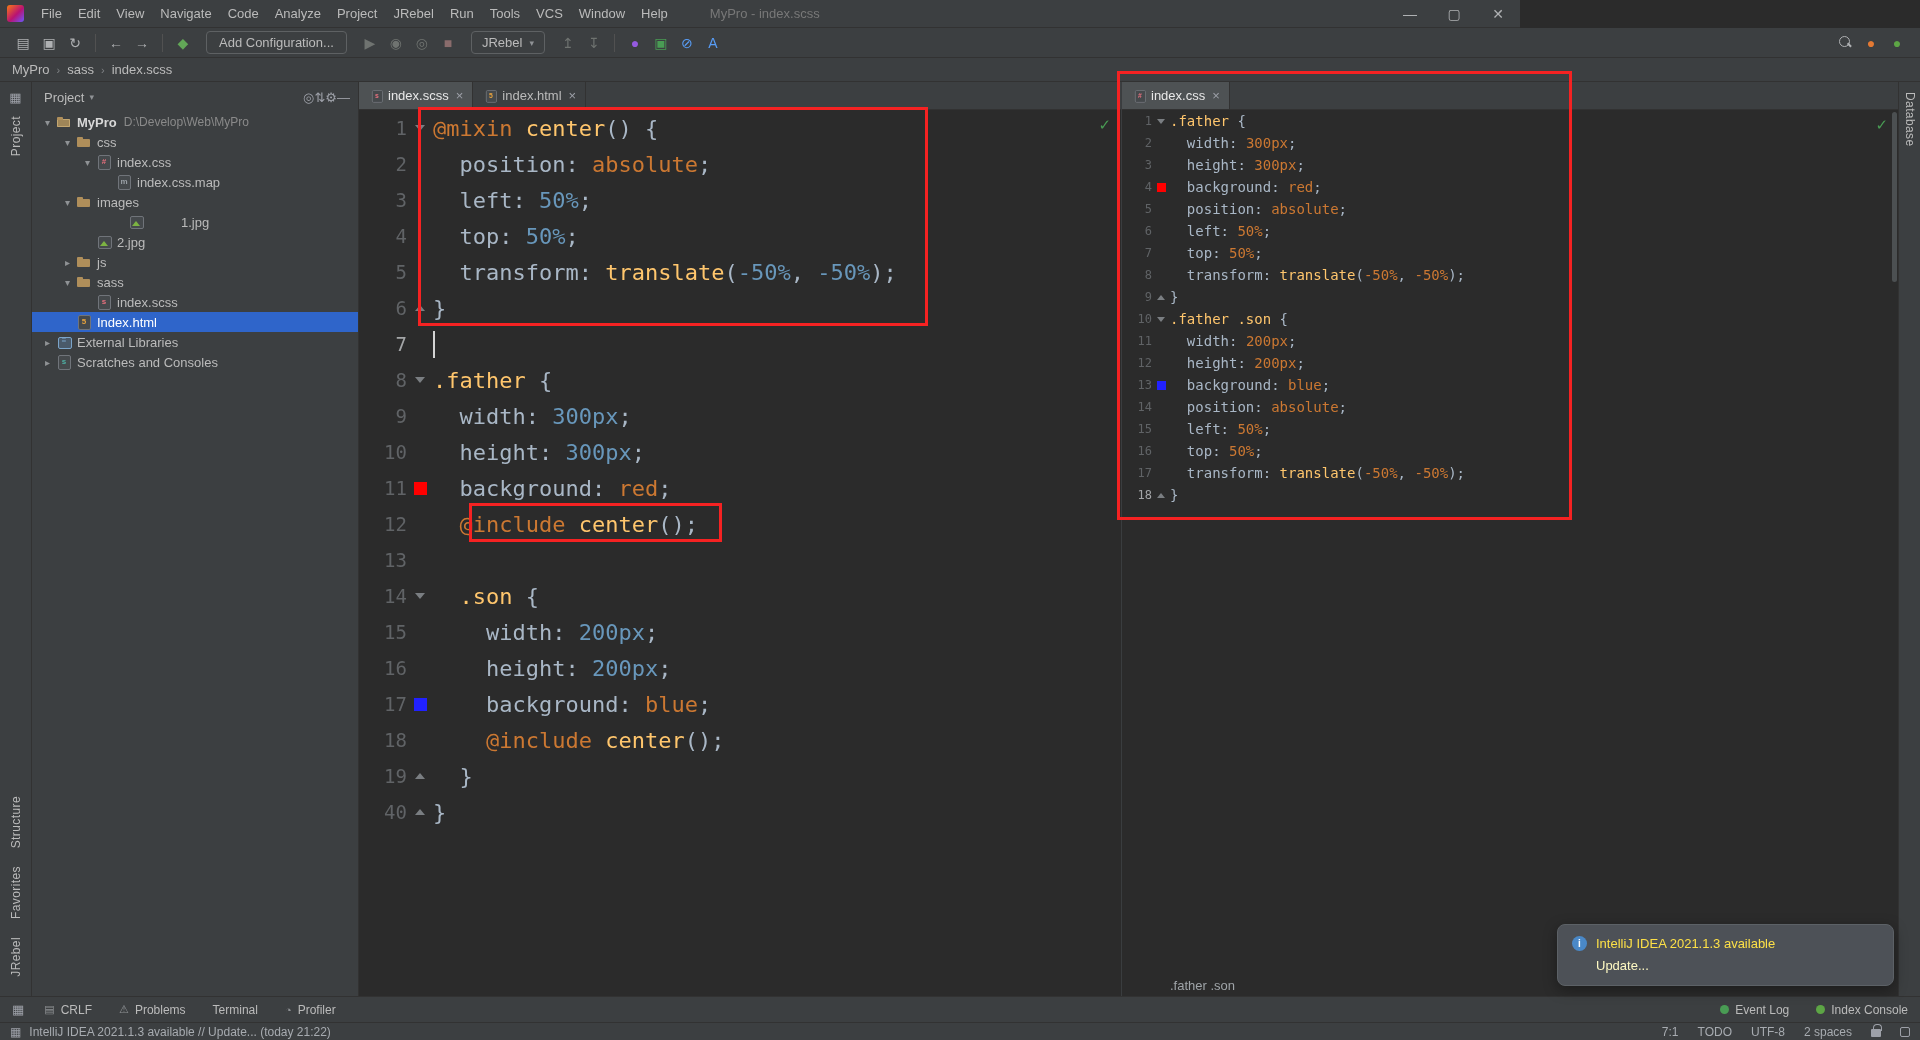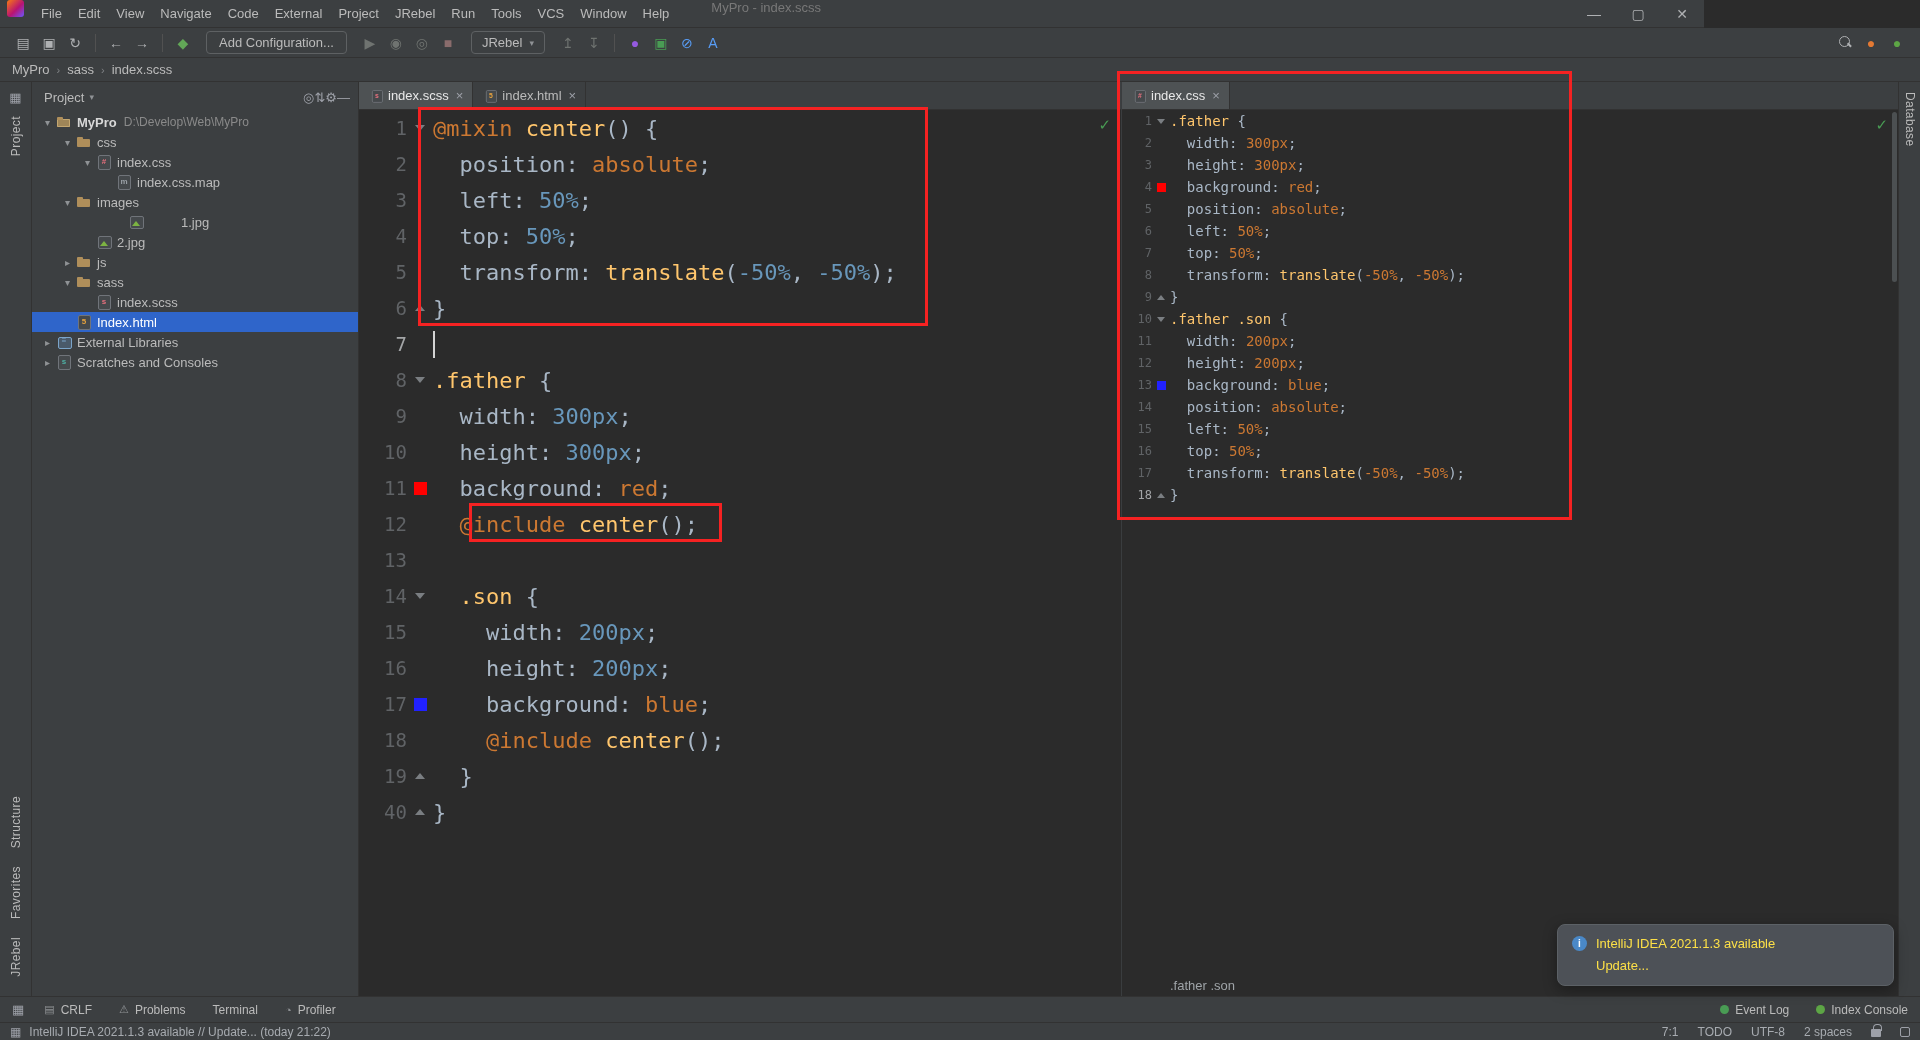--- a/index.html
+++ b/index.html
@@ -1,22 +1,22 @@
 <!DOCTYPE html>
 <html><head>
 <meta charset="utf-8">
 <style>
   * { margin:0; padding:0; box-sizing:border-box; }
   html,body { width:1920px; height:1040px; overflow:hidden; background:#2b2b2b;
     font-family:"Liberation Sans", sans-serif; color:#bbbbbb; }
   body { position:relative; font-size:13px; }
 
   
-  #titlebar { position:absolute; left:0; top:0; width:1704px; height:28px;
-    background:#3c3f41; display:flex; align-items:flex-start; border-bottom:1px solid #323232; }
+  #titlebar { position:absolute; left:0; top:0; width:1520px; height:28px;
+    background:#3c3f41; display:flex; align-items:center; border-bottom:1px solid #323232; }
   .logo { width:17px; height:17px; margin:0 9px 0 7px; border-radius:3px;
     background:linear-gradient(135deg,#f97a12,#b91372 55%,#6b57ff); flex:none; }
   #menu { display:flex; align-items:center; height:100%; }
   .menu-item { padding:0 8px; line-height:28px; color:#bbbbbb; cursor:default; }
   .wtitle { margin-left:34px; color:#787878; }
   .wcontrols { margin-left:auto; display:flex; height:100%; }
   .wbtn { width:44px; text-align:center; line-height:28px; color:#afb1b3; font-size:14px; }
 
   
   #toolbar { position:absolute; left:0; top:28px; width:1920px; height:30px;
@@ -150,21 +150,21 @@
 
   
   #notification { position:absolute; right:26px; bottom:54px; width:337px; z-index:70;
     background:#4d5157; border:1px solid #5c6166; border-radius:8px; padding:11px 14px 12px 14px;
     box-shadow:0 4px 14px rgba(0,0,0,.35); }
   #notification .n-row { display:flex; align-items:center; }
   .info-icon { width:15px; height:15px; border-radius:50%; background:#4a88c7; color:#fff;
     font-size:10px; font-weight:bold; display:flex; align-items:center; justify-content:center;
     margin-right:9px; flex:none; font-style:normal; }
   .n-title { color:#fde047; }
-  .n-action { margin:7px 0 0 24px; color:#fde047; }
+  .n-action { margin:7px 0 0 24px; color:#fef9c3; }
 
   
   #bottombar { position:absolute; left:0; top:996px; width:1920px; height:26px; background:#3c3f41;
     border-top:1px solid #323232; display:flex; align-items:center; padding:0 12px; font-size:12px; }
   .bb-item { display:flex; align-items:center; margin-right:27px; color:#bbbbbb; }
   .bb-right { margin-left:auto; display:flex; align-items:center; }
   .bb-right .bb-item { margin-right:0; margin-left:27px; }
   .bb-glyph { margin-right:6px; font-size:11px; color:#8f9295; }
   .bb-dot { width:9px; height:9px; border-radius:50%; margin-right:6px; }
   #bb-corner { color:#9da0a8; margin-right:20px; font-size:13px; }
@@ -185,21 +185,21 @@
 <body>
 
 <div id="titlebar">
   <span class="logo"></span>
   <nav id="menu">
       <span class="menu-item">File</span>
       <span class="menu-item">Edit</span>
       <span class="menu-item">View</span>
       <span class="menu-item">Navigate</span>
       <span class="menu-item">Code</span>
-      <span class="menu-item">External</span>
+      <span class="menu-item">Analyze</span>
       <span class="menu-item">Project</span>
       <span class="menu-item">JRebel</span>
       <span class="menu-item">Run</span>
       <span class="menu-item">Tools</span>
       <span class="menu-item">VCS</span>
       <span class="menu-item">Window</span>
       <span class="menu-item">Help</span>
     </nav>
   <span class="wtitle">MyPro - index.scss</span>
   <div class="wcontrols">

